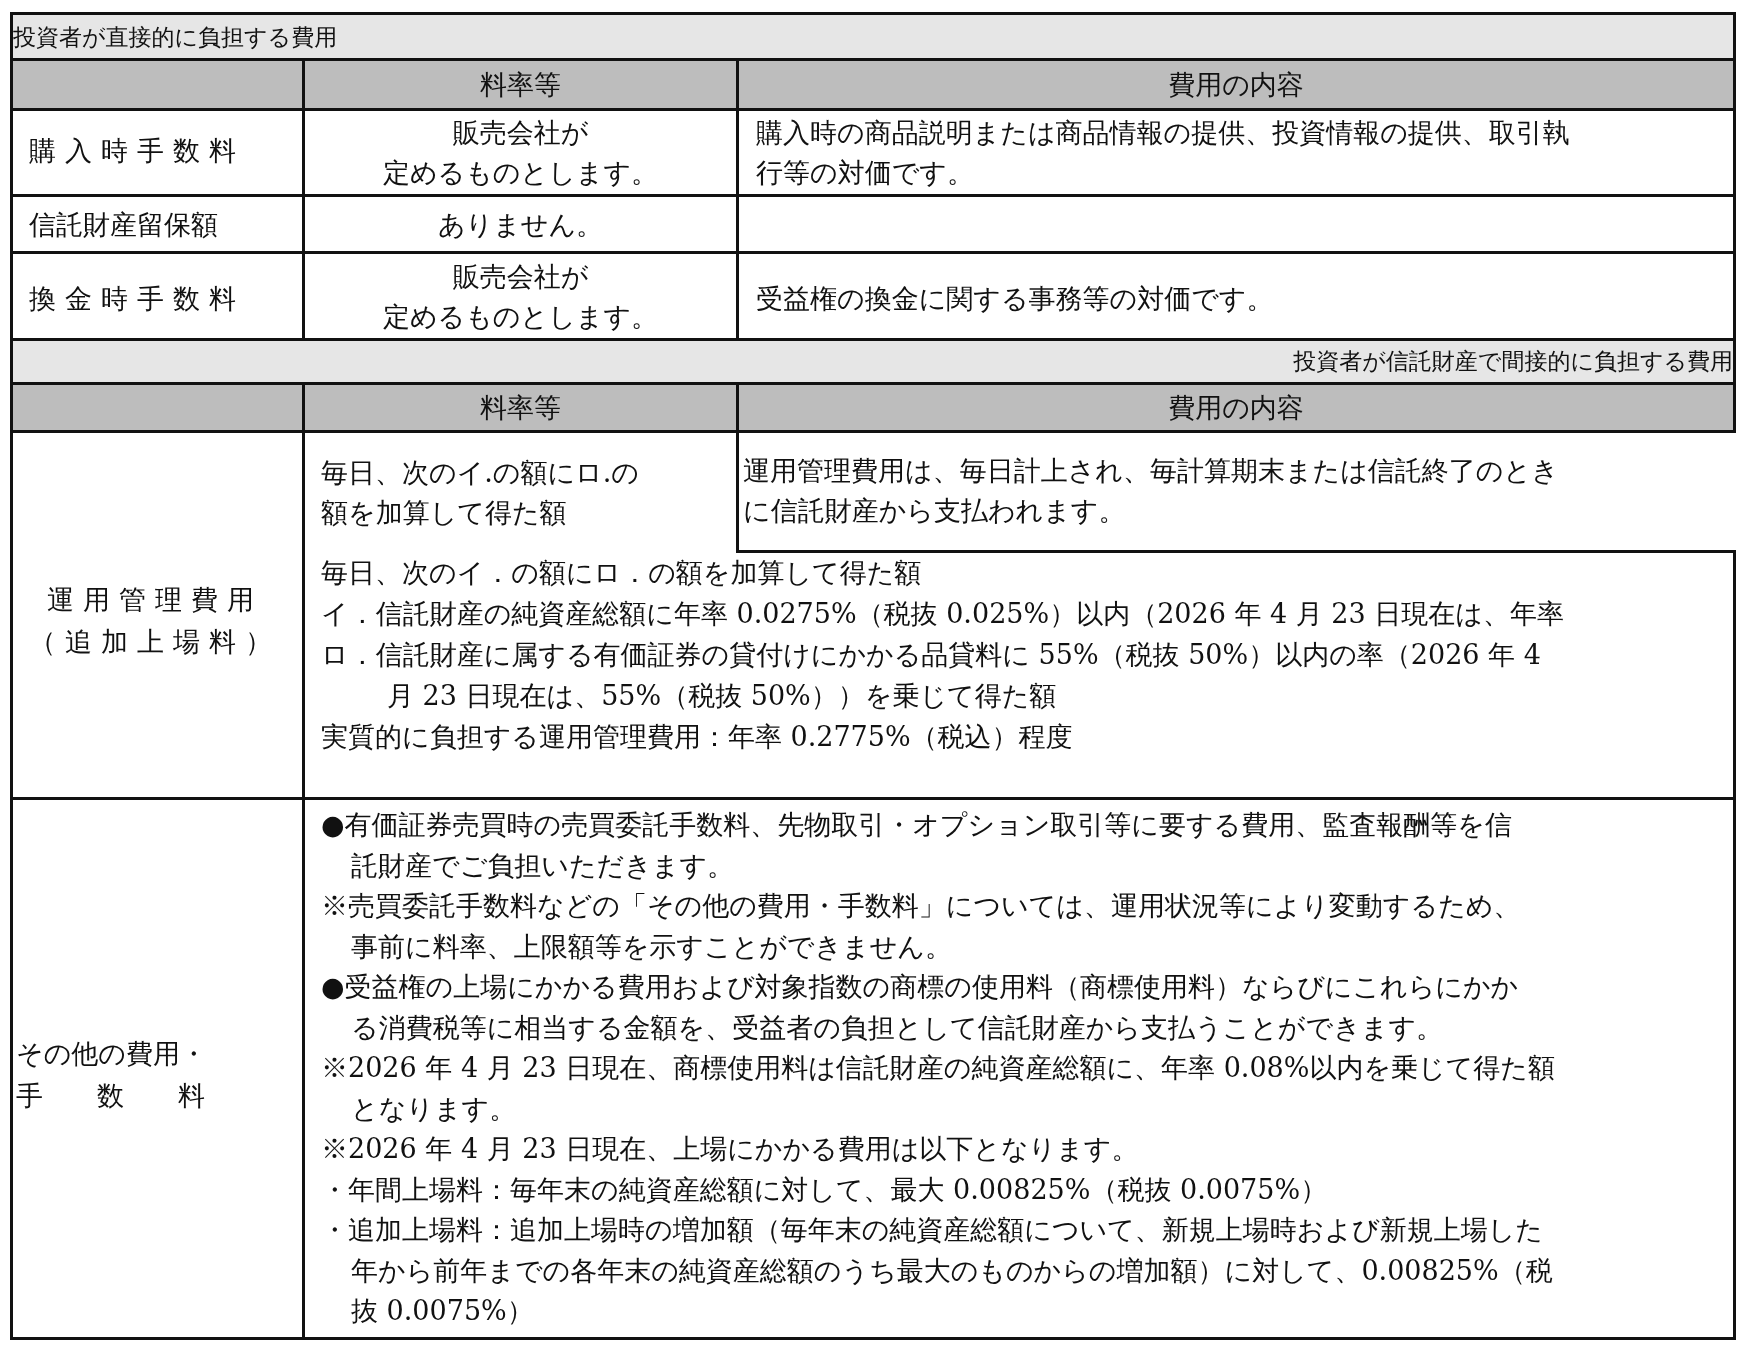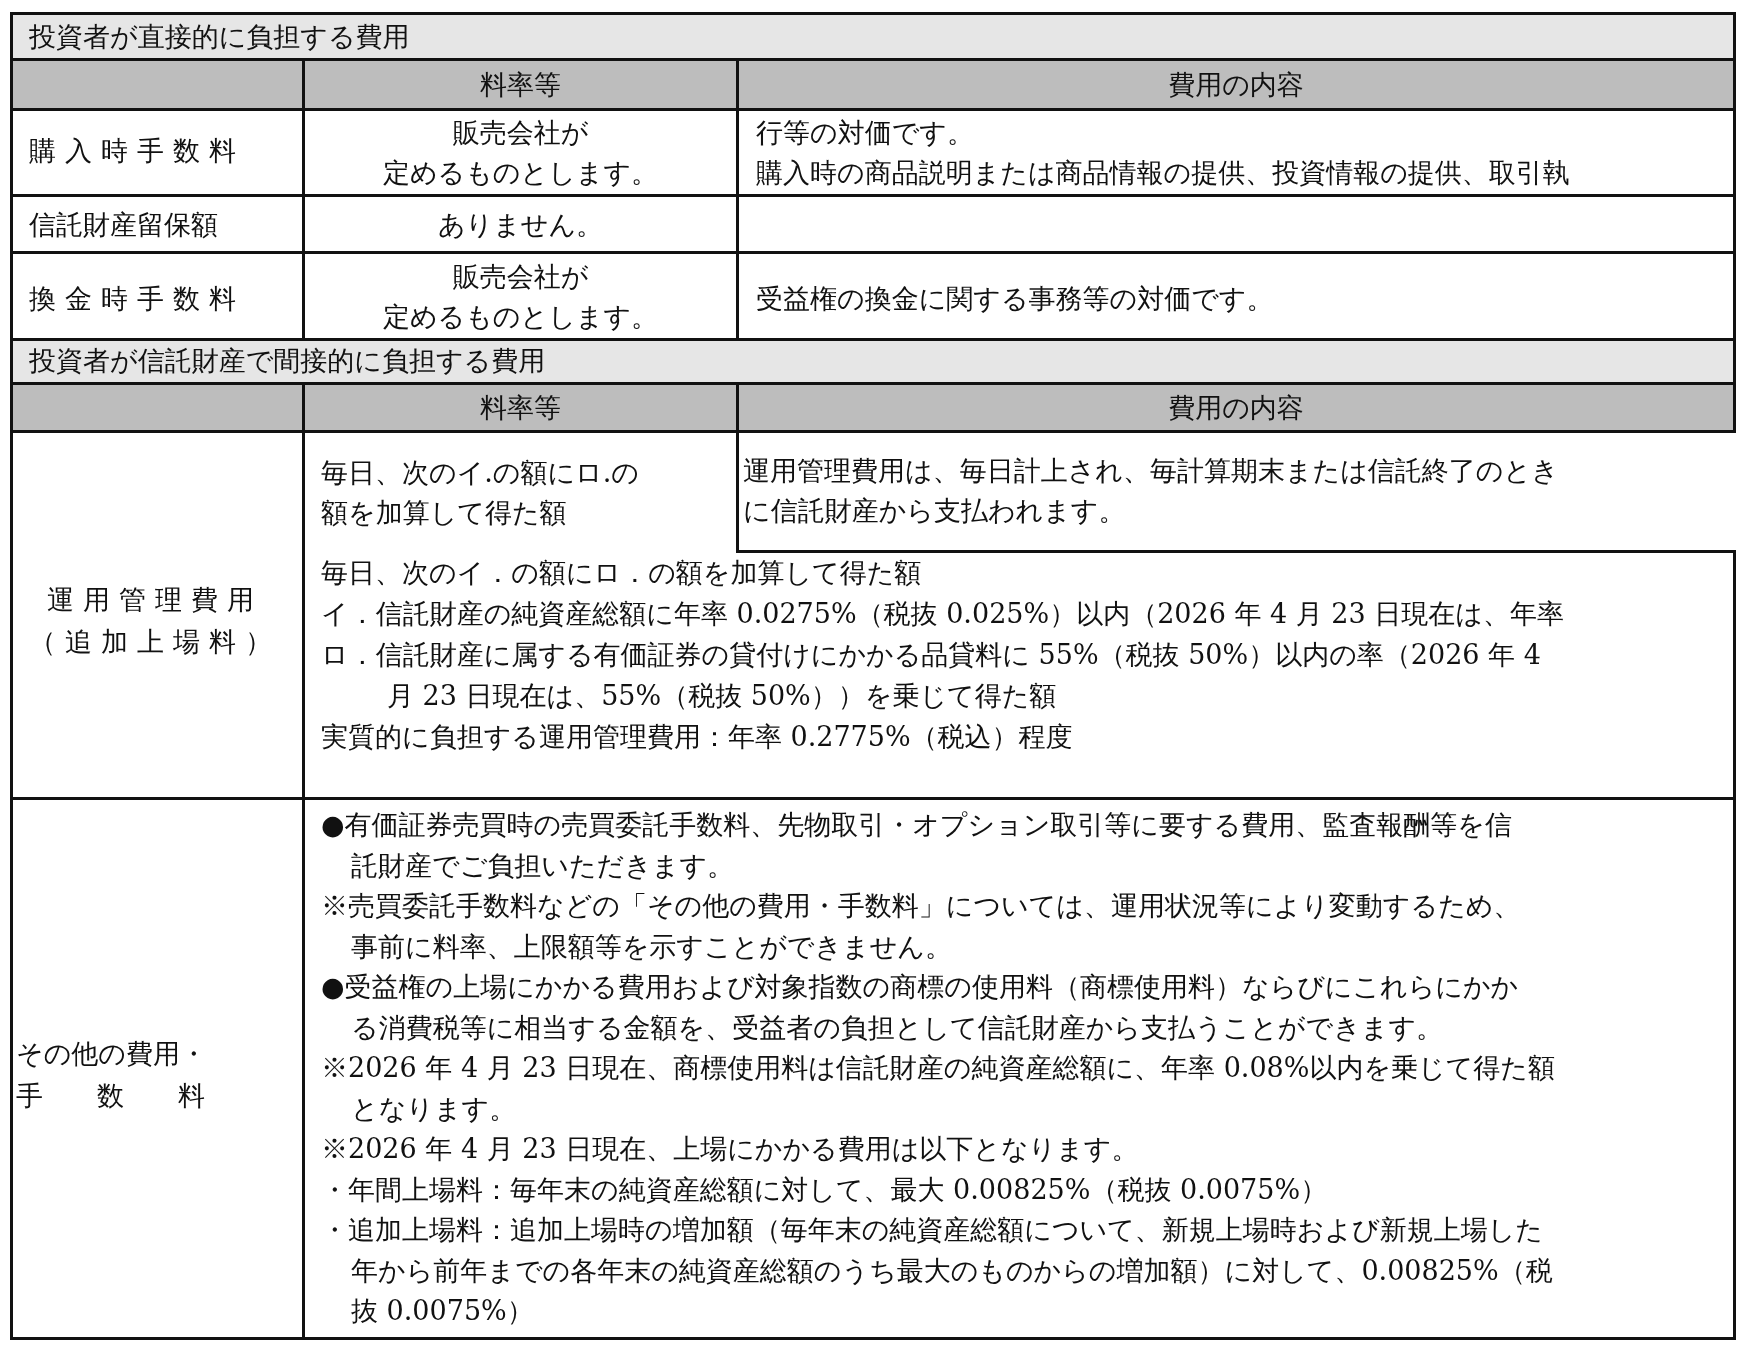--- a/index.html
+++ b/index.html
@@ -3,21 +3,21 @@
 <meta charset="utf-8">
 <style>
   html, body { margin: 0; padding: 0; background: #ffffff; }
   body { width: 1741px; height: 1350px; position: relative; overflow: hidden;
          font-family: "DejaVu Serif", "Liberation Serif", serif; color: #111; }
   .tbl { position: absolute; left: 10px; top: 12px; width: 1726px; height: 1328px;
          border: 3px solid #111; box-sizing: border-box; }
   .abs { position: absolute; box-sizing: border-box; }
   .hline { position: absolute; left: 0; right: 0; height: 3px; background: #111; }
   .vline { position: absolute; width: 3px; background: #111; }
-  .sec-head { background: #e6e6e6; font-size: 27px; line-height: 44px; padding-left: 16px; }
+  .sec-head { background: #e6e6e6; font-size: 23px; line-height: 44px; }
   .col-head { background: #bdbdbd; font-size: 27px; text-align: center; display: flex;
               align-items: center; justify-content: center; }
   .txt { font-size: 27px; line-height: 40px; }
   .label-spaced { letter-spacing: 9px; text-align: center; }
   .center { text-align: center; }
   .line { display: block; white-space: nowrap; }
   .indent { padding-left: 30px; }
   .indent2 { padding-left: 66px; }
   .overlay-box { position: absolute; background: #fff; border-left: 3px solid #111;
                  border-bottom: 3px solid #111; }
@@ -40,41 +40,41 @@
     <span>費用の内容</span>
   </div>
   <div class="hline" style="top:93px;"></div>
 
   <div class="abs txt label-spaced" style="left:16px;top:116px;">購入時手数料</div>
   <div class="abs txt center" style="left:292px;top:96px;width:431px;padding-top:2px;">
     <span class="line">販売会社が</span>
     <span class="line">定めるものとします。</span>
   </div>
   <div class="abs txt" style="left:743px;top:96px;padding-top:2px;">
+    <span class="line">購入時の商品説明または商品情報の提供、投資情報の提供、取引執</span>
     <span class="line">行等の対価です。</span>
-    <span class="line">購入時の商品説明または商品情報の提供、投資情報の提供、取引執</span>
   </div>
   <div class="hline" style="top:179px;"></div>
 
   <div class="abs txt" style="left:16px;top:190px;">信託財産留保額</div>
   <div class="abs txt center" style="left:292px;top:190px;width:431px;">ありません。</div>
   <div class="hline" style="top:236px;"></div>
 
   <div class="abs txt label-spaced" style="left:16px;top:264px;">換金時手数料</div>
   <div class="abs txt center" style="left:292px;top:242px;width:431px;">
     <span class="line">販売会社が</span>
     <span class="line">定めるものとします。</span>
   </div>
   <div class="abs txt" style="left:743px;top:264px;">受益権の換金に関する事務等の対価です。</div>
   <div class="hline" style="top:323px;"></div>
 
   <div class="vline" style="left:289px;top:44px;height:282px;"></div>
   <div class="vline" style="left:723px;top:44px;height:282px;"></div>
 
-  <div class="abs sec-head" style="left:0;top:326px;width:1720px;height:42px;line-height:40px;">
+  <div class="abs sec-head" style="left:0;top:326px;width:1720px;height:42px;line-height:40px;text-align:right;">
     <span>投資者が信託財産で間接的に負担する費用</span>
   </div>
   <div class="hline" style="top:367px;"></div>
 
   <div class="abs col-head" style="left:0;top:370px;width:289px;height:46px;"></div>
   <div class="abs col-head" style="left:292px;top:370px;width:431px;height:46px;">
     <span>料率等</span>
   </div>
   <div class="abs col-head" style="left:726px;top:370px;width:994px;height:46px;">
     <span>費用の内容</span>

